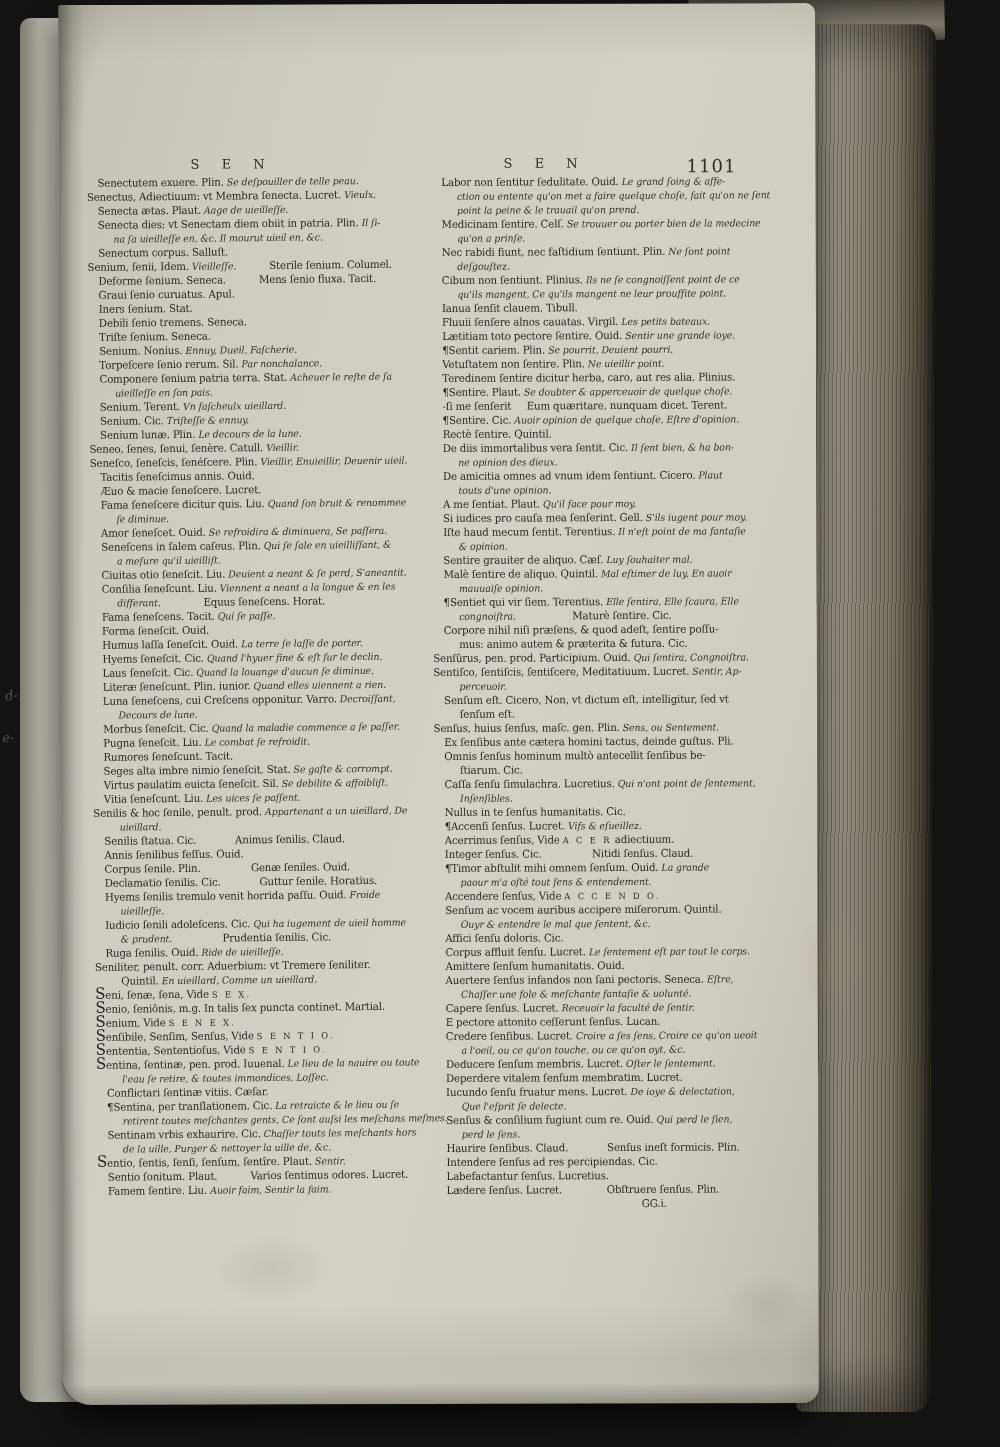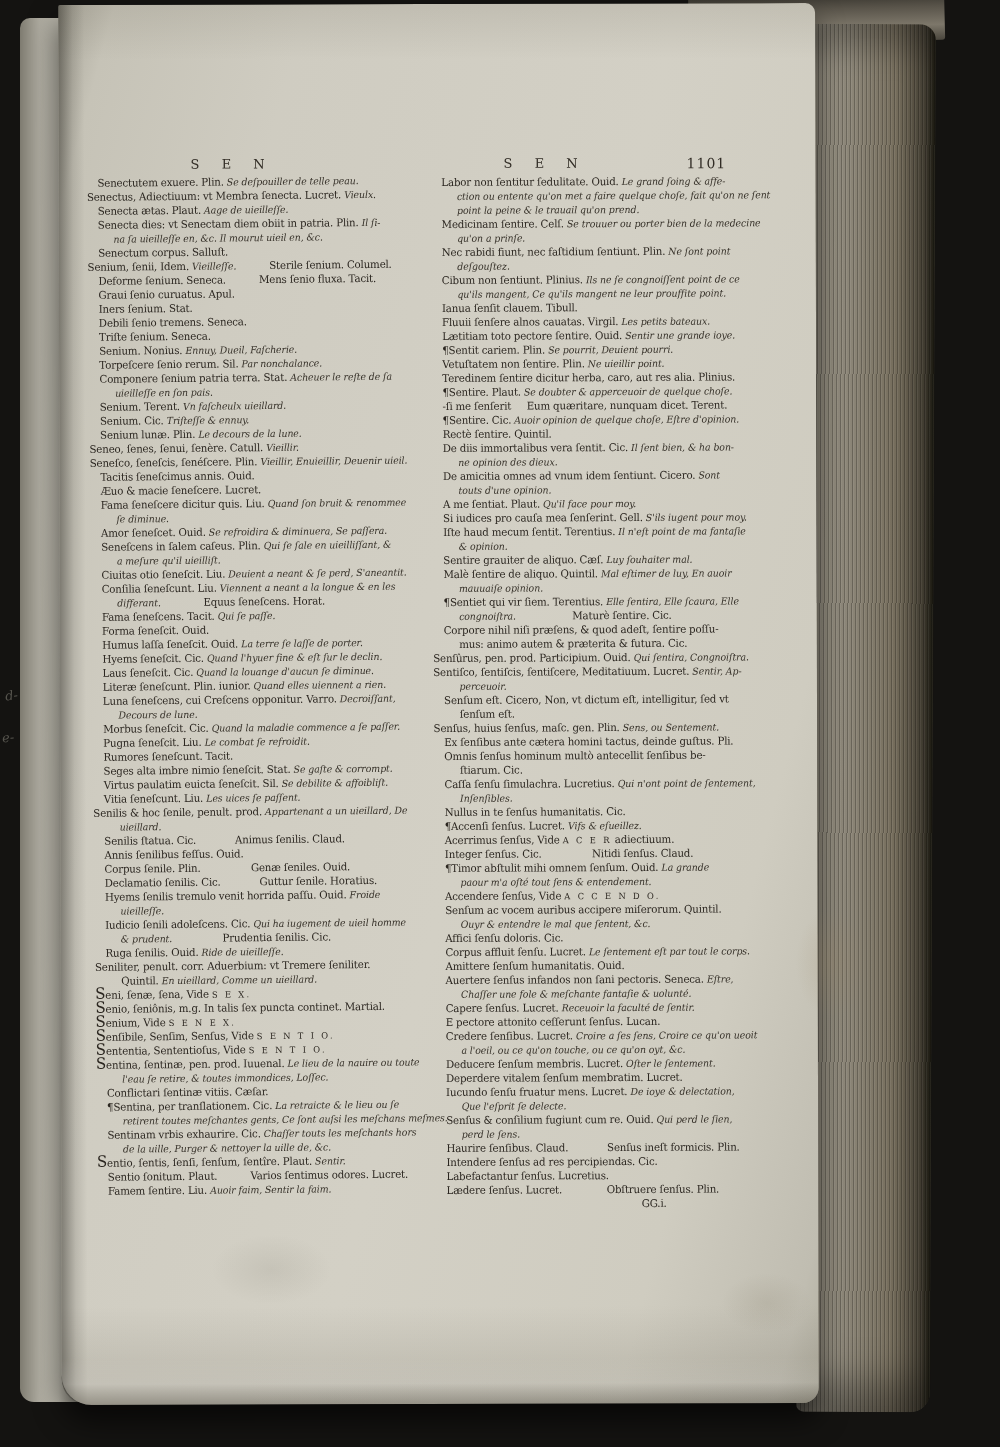--- a/index.html
+++ b/index.html
@@ -60,21 +60,21 @@
   .mk1{left:5px;top:688px;transform:rotate(-8deg);}
   .mk2{left:2px;top:730px;transform:rotate(-6deg);}
   
   .print{
     position:absolute;left:0;top:0;width:757px;height:1400px;
     color:#2b2620;
   }
   .running-head{position:absolute;top:152px;font-size:13px;letter-spacing:9px;color:#322d26;}
   .head-left{left:132px;}
   .head-right{left:445px;}
-  .folio{position:absolute;top:152px;left:628px;font-size:14px;letter-spacing:1px;color:#322d26;}
+  .folio{position:absolute;top:152px;left:628px;font-size:18px;letter-spacing:1px;color:#322d26;}
   .col{position:absolute;top:170px;width:352px;transform-origin:0 0;}
   .colL{left:28px;transform:rotate(-.45deg) scaleX(.97);}
   .colR{left:372px;transform:rotate(-.15deg) scaleX(.97);}
   .ln{white-space:nowrap;height:14px;line-height:14px;}
   .i0{margin-left:0;}
   .i1{margin-left:11px;}
   .i2{margin-left:27px;}
   .sg-r{font-size:10.6px;letter-spacing:-.2px;}
   .sg-g{font-style:italic;font-size:9.7px;letter-spacing:-.1px;color:#37322a;}
   .sg-c{font-size:8.6px;letter-spacing:2.4px;}
@@ -190,21 +190,21 @@
         <div class="ln i1"><span class="sg-r">Lætitiam toto pectore ſentire. Ouid. </span><span class="sg-g">Sentir une grande ioye.</span></div>
         <div class="ln i1"><span class="sg-r">¶Sentit cariem. Plin. </span><span class="sg-g">Se pourrit, Deuient pourri.</span></div>
         <div class="ln i1"><span class="sg-r">Vetuſtatem non ſentire. Plin. </span><span class="sg-g">Ne uieillir point.</span></div>
         <div class="ln i1"><span class="sg-r">Teredinem ſentire dicitur herba, caro, aut res alia. Plinius.</span></div>
         <div class="ln i1"><span class="sg-r">¶Sentire. Plaut. </span><span class="sg-g">Se doubter &amp; apperceuoir de quelque choſe.</span></div>
         <div class="ln i1"><span class="sg-r">-ſi me ſenſerit</span><span class="sg-t" style="width: 16px;"></span><span class="sg-r">Eum quæritare, nunquam dicet. Terent.</span></div>
         <div class="ln i1"><span class="sg-r">¶Sentire. Cic. </span><span class="sg-g">Auoir opinion de quelque choſe, Eſtre d'opinion.</span></div>
         <div class="ln i1"><span class="sg-r">Rectè ſentire. Quintil.</span></div>
         <div class="ln i1"><span class="sg-r">De diis immortalibus vera ſentit. Cic. </span><span class="sg-g">Il ſent bien, &amp; ha bon-</span></div>
         <div class="ln i2"><span class="sg-g">ne opinion des dieux.</span></div>
-        <div class="ln i1"><span class="sg-r">De amicitia omnes ad vnum idem ſentiunt. Cicero. </span><span class="sg-g">Sont</span></div>
+        <div class="ln i1"><span class="sg-r">De amicitia omnes ad vnum idem ſentiunt. Cicero. </span><span class="sg-g">Plaut</span></div>
         <div class="ln i2"><span class="sg-g">touts d'une opinion.</span></div>
         <div class="ln i1"><span class="sg-r">A me ſentiat. Plaut. </span><span class="sg-g">Qu'il face pour moy.</span></div>
         <div class="ln i1"><span class="sg-r">Si iudices pro cauſa mea ſenſerint. Gell. </span><span class="sg-g">S'ils iugent pour moy.</span></div>
         <div class="ln i1"><span class="sg-r">Iſte haud mecum ſentit. Terentius. </span><span class="sg-g">Il n'eſt point de ma fantaſie</span></div>
         <div class="ln i2"><span class="sg-g">&amp; opinion.</span></div>
         <div class="ln i1"><span class="sg-r">Sentire grauiter de aliquo. Cæſ. </span><span class="sg-g">Luy ſouhaiter mal.</span></div>
         <div class="ln i1"><span class="sg-r">Malè ſentire de aliquo. Quintil. </span><span class="sg-g">Mal eſtimer de luy, En auoir</span></div>
         <div class="ln i2"><span class="sg-g">mauuaiſe opinion.</span></div>
         <div class="ln i1"><span class="sg-r">¶Sentiet qui vir ſiem. Terentius. </span><span class="sg-g">Elle ſentira, Elle ſcaura, Elle</span></div>
         <div class="ln i2"><span class="sg-g">congnoiſtra.</span><span class="sg-t" style="width: 58px;"></span><span class="sg-r">Maturè ſentire. Cic.</span></div>

